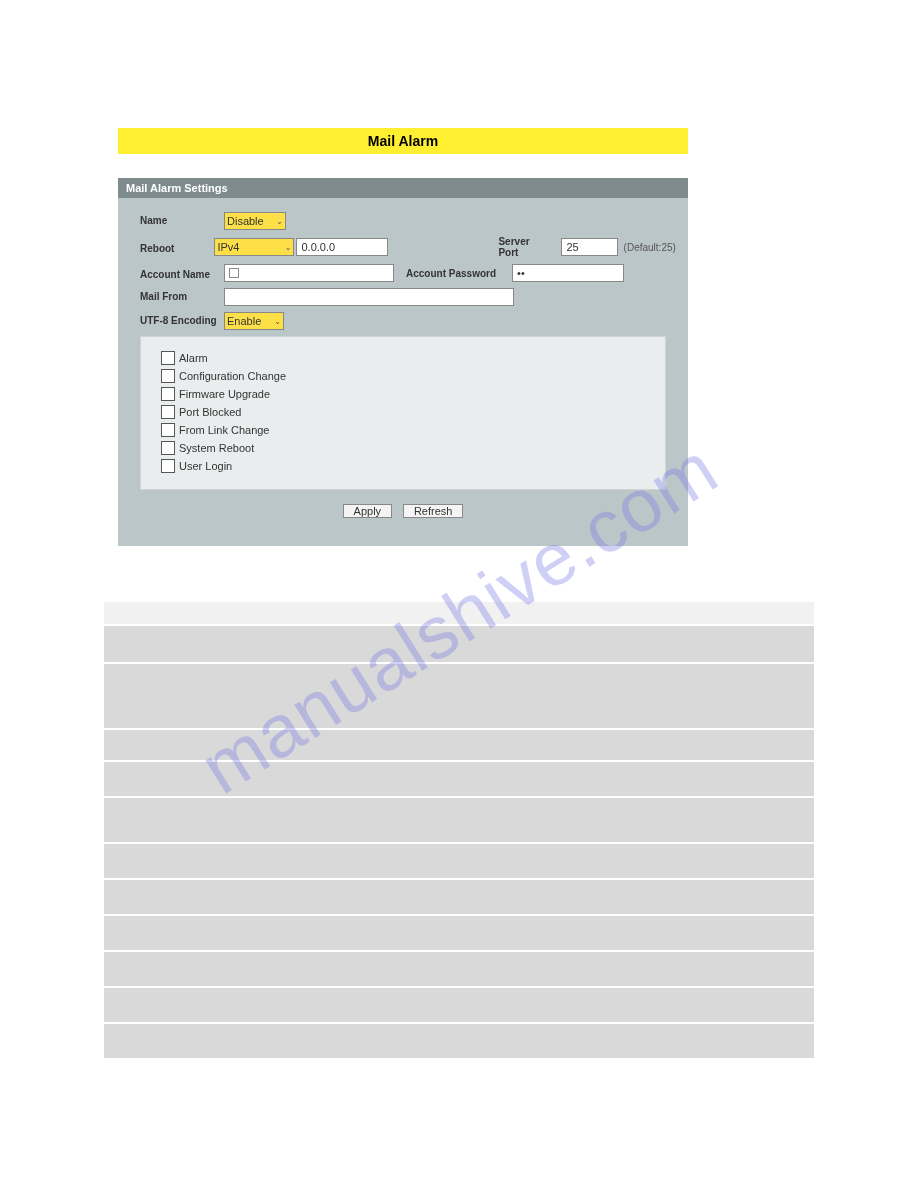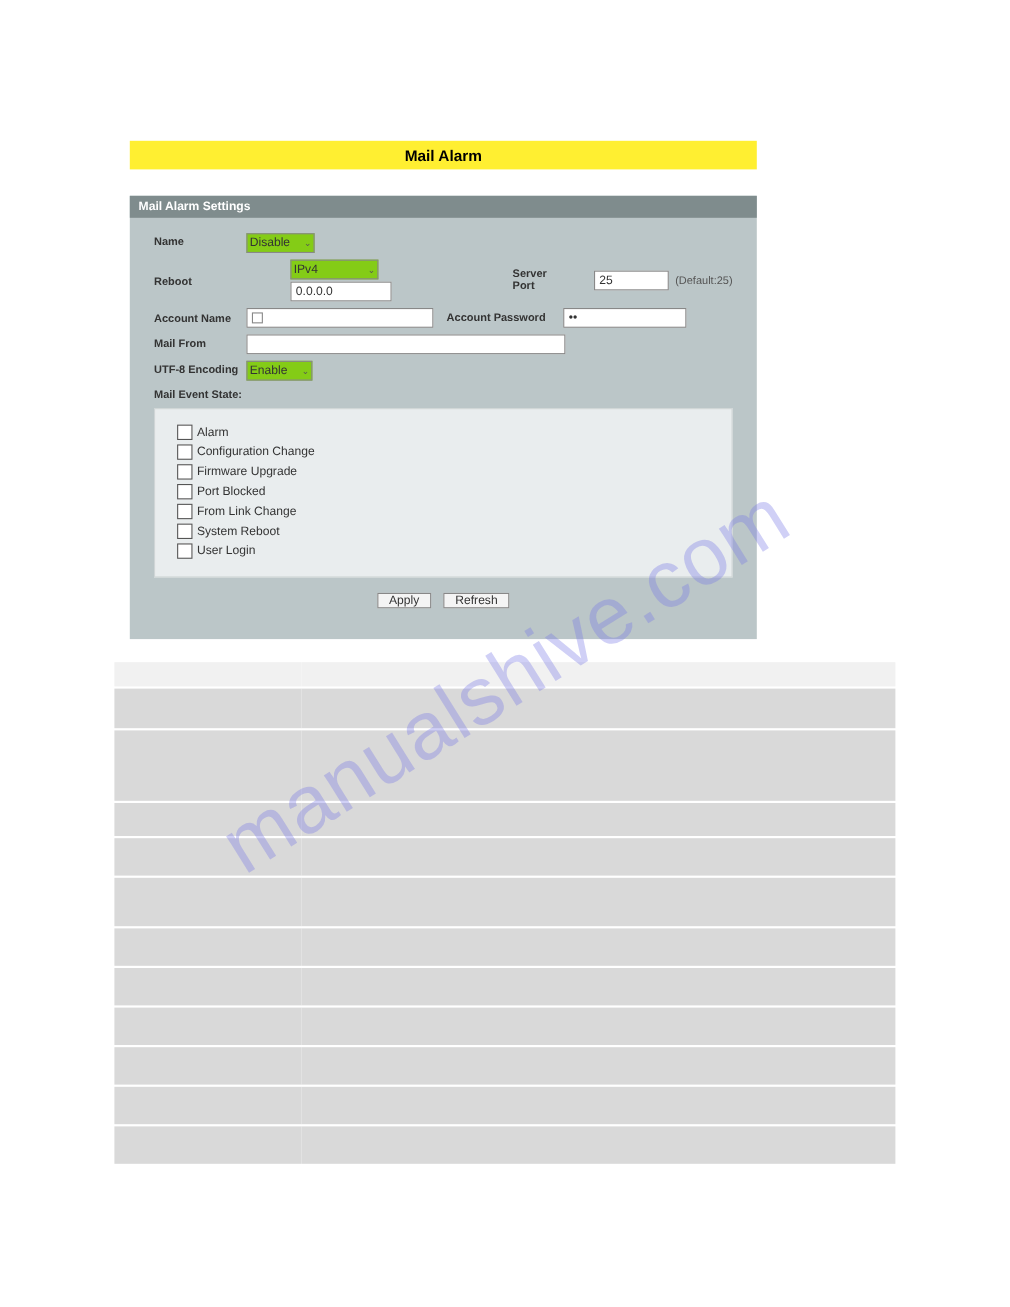--- a/index.html
+++ b/index.html
@@ -49,23 +49,23 @@
     align-items: flex-start;
     margin-bottom: 6px;
   }
   .label-col {
     width: 84px;
     font-size: 10px;
     font-weight: bold;
     color: #333;
     padding-top: 3px;
   }
-  .field-col { display: flex; flex-direction: column; gap: 2px; padding-left: 40px; }
+  .field-col { display: flex; flex-direction: row; gap: 2px; padding-left: 40px; }
   .sel {
-    background: #84cc16;
+    background: #fde047;
     border: 1px solid #888;
     font-size: 11px;
     padding: 1px 2px;
     height: 18px;
     position: relative;
     display: inline-flex;
     align-items: center;
     min-width: 60px;
   }
   .sel .arrow {
@@ -207,21 +207,20 @@
 
 
       <div class="form-row">
         <div class="label-col">UTF-8 Encoding</div>
         <div class="sel" style="width:60px">
           <span>Enable</span>
           <span class="arrow">⌄</span>
         </div>
       </div>
 
-      <div class="events-title">Mail Event State:</div>
 
       <div class="events-box">
         <div class="ev-list">
           <div class="ev-item">
             <span class="cbx"></span>
             <span>Alarm</span>
           </div>
           <div class="ev-item">
             <span class="cbx"></span>
             <span>Configuration Change</span>

